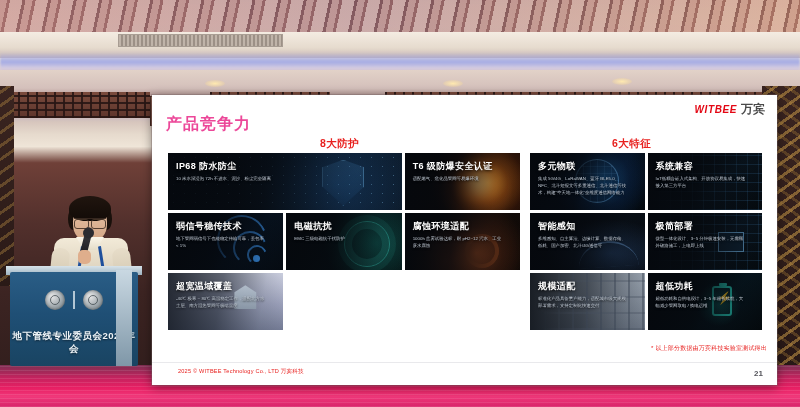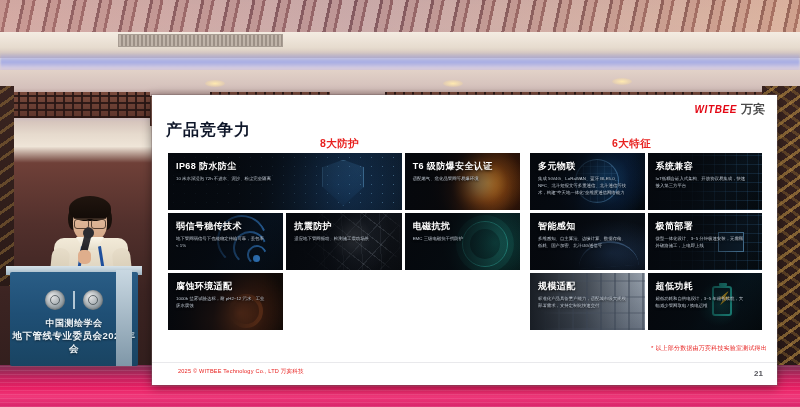--- a/index.html
+++ b/index.html
@@ -163,22 +163,22 @@
 
   
   .screen {
     position:absolute; left:152px; top:95px; width:625px; height:290px;
     background:#ffffff;
     box-shadow: 0 0 0 1px rgba(120,100,100,.35), 0 2px 10px rgba(0,0,0,.45);
     overflow:hidden;
   }
 
   .slide-title {
-    position:absolute; left:14px; top:25px;
-    font-size:16px; font-weight:700; color:#0f172a; letter-spacing:1px;
+    position:absolute; left:14px; top:19px;
+    font-size:16px; font-weight:700; color:#ec4899; letter-spacing:1px;
   }
   .brand {
     position:absolute; right:12px; top:6px;
     display:flex; align-items:baseline; gap:4px;
   }
   .brand-en { font-size:10px; font-weight:800; color:#e30613; letter-spacing:.6px; font-style:italic; }
   .brand-cn { font-size:12px; font-weight:700; color:#4a4a4a; }
 
   .sec-head {
     position:absolute; font-size:10.5px; font-weight:800; color:#e8211f; letter-spacing:.5px;
@@ -402,21 +402,20 @@
     <div class="p-hand"></div>
   </div>
 
   <div class="podium-top"></div>
   <div class="podium">
     <div class="podium-logos">
       <div class="plogo"></div>
       <div class="plogo-div"></div>
       <div class="plogo"></div>
     </div>
-    <div class="podium-t1">中国测绘学会</div>
     <div class="podium-t2">地下管线专业委员会2025年会</div>
   </div>
   <div class="podium-side"></div>
 
   <div class="screen">
 
     <div class="slide-title">产品竞争力</div>
 
     <div class="brand">
       <span class="brand-en">WITBEE</span>
@@ -449,42 +448,43 @@
           <div class="ring r1"></div>
             <div class="ring r2"></div>
             <div class="ring r3"></div>
             <div class="dot"></div>
         </div>
         <div class="veil"></div>
         <div class="c-title">弱信号稳传技术</div>
         <div class="c-sub">地下管网弱信号下也能稳定传输可靠，丢包率 &lt; 1%</div>
       </div>
 
-      <div class="card">
-        <div class="art art-crack"></div>
-        <div class="veil"></div>
-        <div class="c-title">抗震防护</div>
-        <div class="c-sub">适应地下管网振动、检测施工震动场景</div>
-      </div>
 
       <div class="card">
         <div class="art art-emc"></div>
         <div class="veil"></div>
         <div class="c-title">电磁抗扰</div>
         <div class="c-sub">EMC 三级电磁抗干扰防护</div>
       </div>
 
 
       <div class="card">
         <div class="art art-rust"></div>
         <div class="veil"></div>
         <div class="c-title">腐蚀环境适配</div>
         <div class="c-sub">1000h 盐雾试验达标，耐 pH2~12 污水、工业废水腐蚀</div>
       </div>
 
+      <div class="card">
+        <div class="art art-snow">
+            <div class="veilw"></div>
+          </div>
+        <div class="c-title">超宽温域覆盖</div>
+        <div class="c-sub">-40℃ 极寒 ~ 80℃ 高温稳定工作，适配北方冻土层、南方湿热管网等极端温度</div>
+      </div>
 
     </div>
 
     <div class="grid right">
 
       <div class="card">
         <div class="art art-globe"></div>
         <div class="veil"></div>
         <div class="c-title">多元物联</div>
         <div class="c-sub">集成 5G/4G、LoRaWAN、蓝牙 BLE5.0、NFC、北斗短报文等多重通信、北斗通信等技术，构建"空天地一体化"全维度通信网络能力</div>

